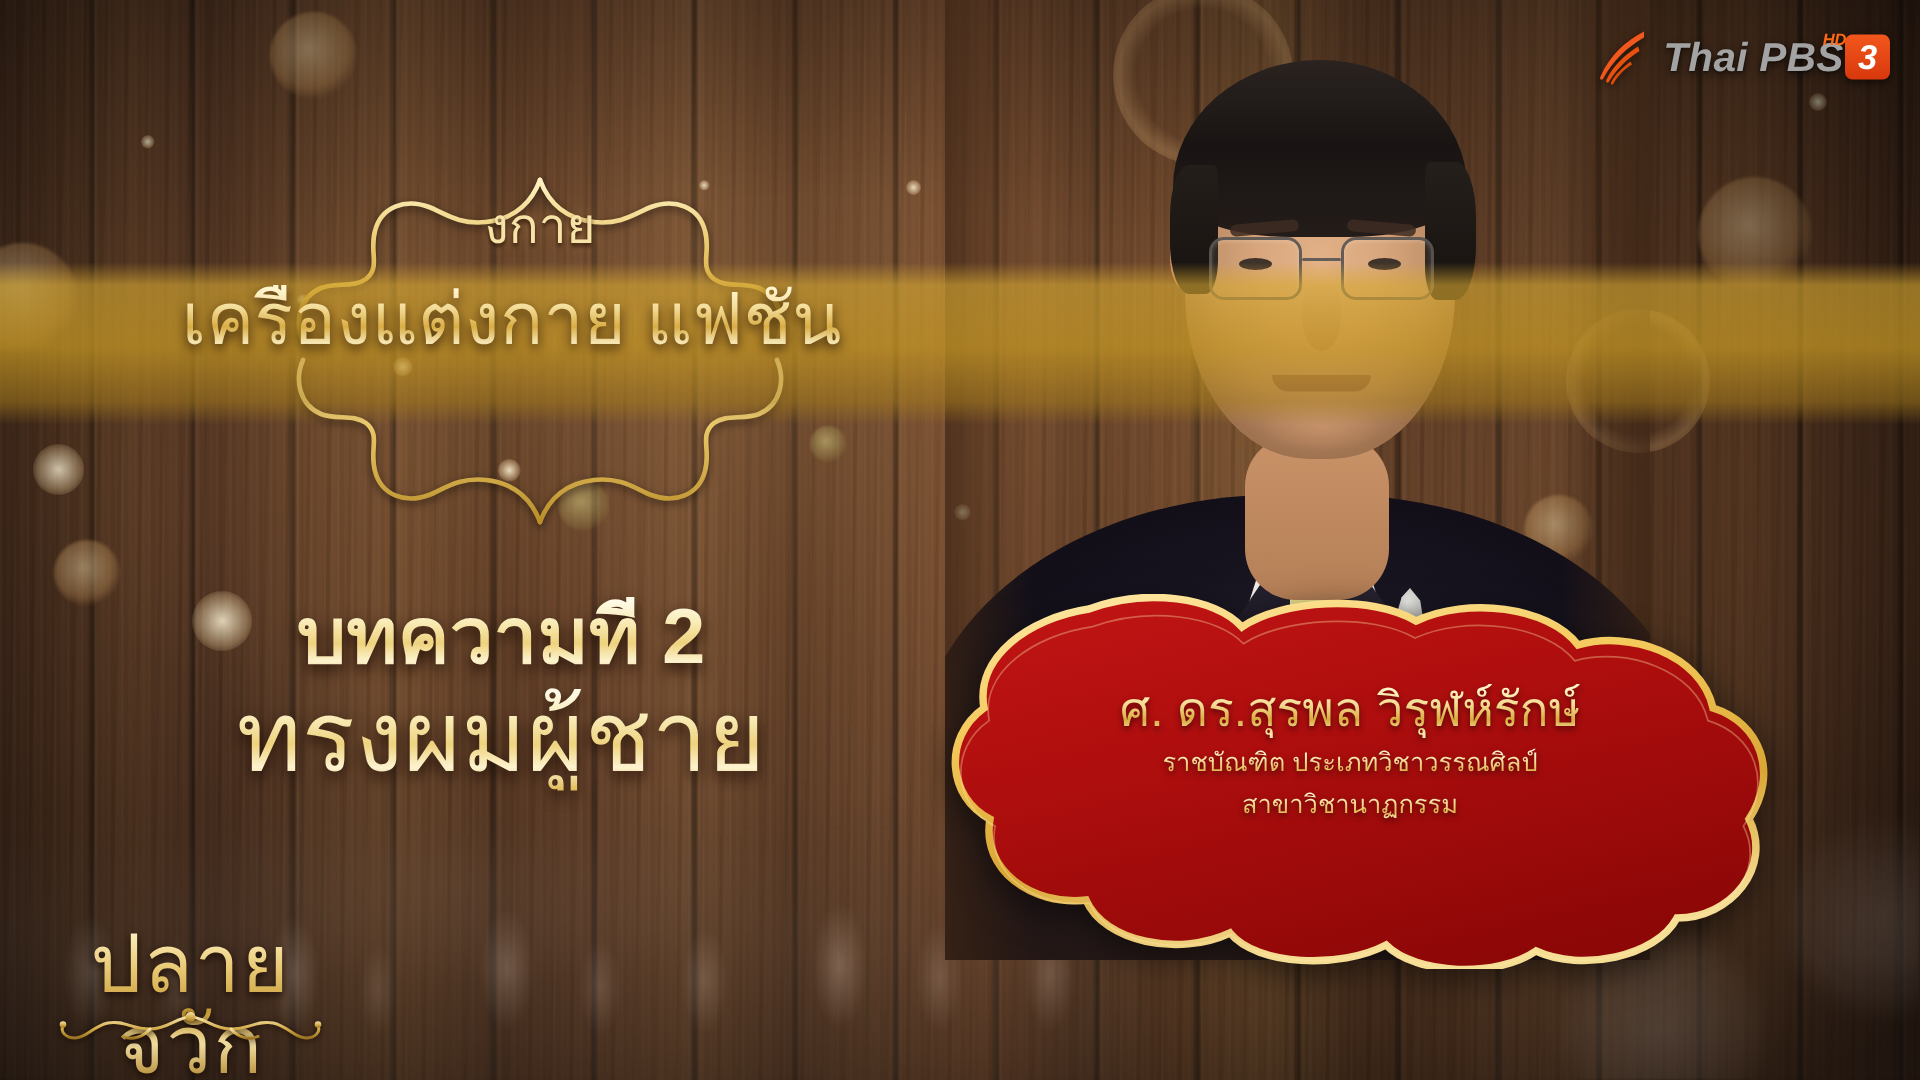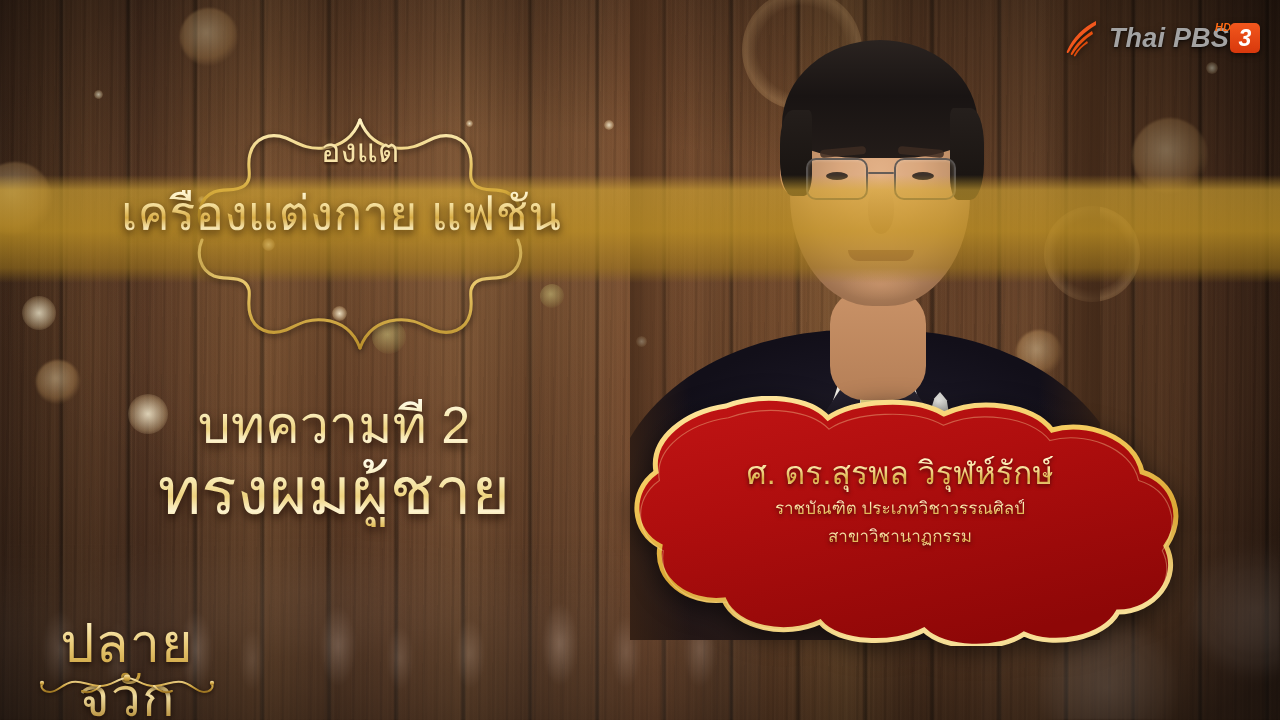--- a/index.html
+++ b/index.html
@@ -180,21 +180,21 @@
   .headline{
     position:absolute;left:24px;top:398px;width:620px;text-align:center;
     filter:drop-shadow(0 4px 5px rgba(28,10,2,.85));
   }
   .headline .ln{
     white-space:nowrap;line-height:1.06;
     background:linear-gradient(180deg,#fffbe8 4%,#f9ecb8 30%,#eed27e 56%,#fdf3cf 78%,#e0bb56 100%);
     -webkit-background-clip:text;background-clip:text;
     color:transparent;-webkit-text-fill-color:transparent;
   }
-  .headline .ln1{font-size:52px;}
+  .headline .ln1{font-size:52px;font-weight:bold;}
   .headline .ln2{font-size:66px;margin-top:4px;}
 
   
   .photo{
     position:absolute;left:630px;top:0;width:470px;height:640px;
     overflow:hidden;
   }
   .photo-inner{position:absolute;inset:0;}
   
   .suit{
@@ -446,21 +446,21 @@
                  C90 166, 86 150, 92 136"></path>
         <path d="M250 244
                  C256 228, 268 218, 286 216
                  C304 214, 314 222, 324 226
                  C340 232, 356 226, 360 210
                  C364 196, 356 186, 366 178
                  C374 172, 386 176, 396 172
                  C410 166, 414 150, 408 136"></path>
       </g>
     </svg>
-    <div class="cat-label">องแต</div>
+    <div class="cat-label">งกาย</div>
   </div>
 
   <div class="gold-band"></div>
   <div class="cat-title">เครื่องแต่งกาย แฟชั่น</div>
 
   <div class="headline">
     <div class="ln ln1">บทความที่ 2</div>
     <div class="ln ln2">ทรงผมผู้ชาย</div>
   </div>
 

